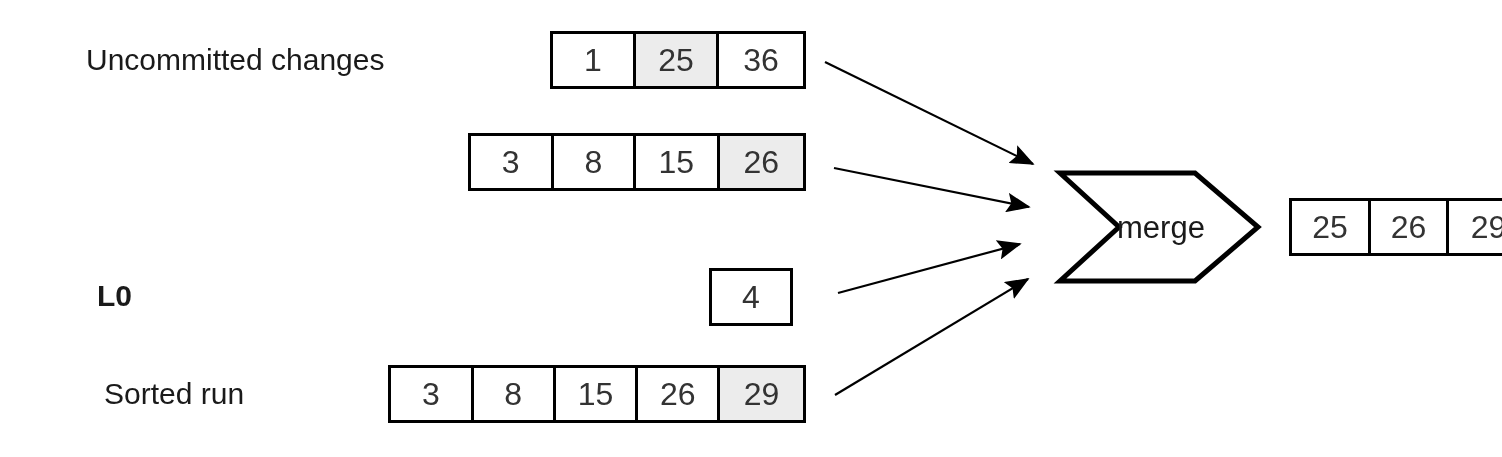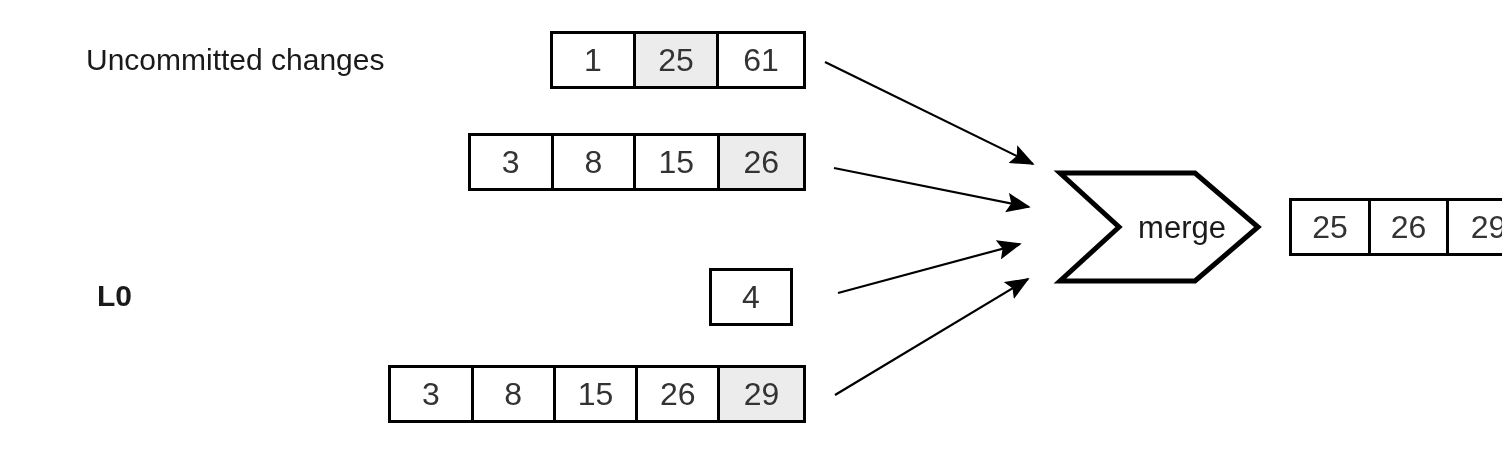--- a/index.html
+++ b/index.html
@@ -70,37 +70,38 @@
 </head>
 <body>
 
 <div id="canvas">
 
   <div class="row-label" style="left:38px; top:45px;">Uncommitted changes</div>
 
   <div class="array" style="left:502px; top:31px; width:256px; height:58px;">
     <div class="cell" style="width:85px;">1</div>
     <div class="cell hl" style="width:85px;">25</div>
-    <div class="cell" style="width:86px;">61</div>
+    <div class="cell" style="width:86px;">36</div>
   </div>
 
 
   <div class="array" style="left:420px; top:133px; width:338px; height:58px;">
     <div class="cell" style="width:84px;">3</div>
     <div class="cell" style="width:84px;">8</div>
     <div class="cell" style="width:85px;">15</div>
     <div class="cell hl" style="width:85px;">26</div>
   </div>
 
   <div class="row-label" style="left:49px; top:281px;font-weight:bold;">L0</div>
 
   <div class="array" style="left:661px; top:268px; width:84px; height:58px;">
     <div class="cell" style="width:84px;">4</div>
   </div>
 
+  <div class="row-label" style="left:56px; top:379px;">Sorted run</div>
 
   <div class="array" style="left:340px; top:365px; width:418px; height:58px;">
     <div class="cell" style="width:84px;">3</div>
     <div class="cell" style="width:83px;">8</div>
     <div class="cell" style="width:84px;">15</div>
     <div class="cell" style="width:83px;">26</div>
     <div class="cell hl" style="width:84px;">29</div>
   </div>
 
   <svg class="svg-layer" viewBox="0 0 1502 457">
@@ -111,21 +112,21 @@
     </defs>
 
     <line x1="777" y1="62" x2="985" y2="164" stroke="#000000" stroke-width="2.2" marker-end="url(#ah)"></line>
     <line x1="786" y1="168" x2="981" y2="207" stroke="#000000" stroke-width="2.2" marker-end="url(#ah)"></line>
     <line x1="790" y1="293" x2="972" y2="244" stroke="#000000" stroke-width="2.2" marker-end="url(#ah)"></line>
     <line x1="787" y1="395" x2="980" y2="279" stroke="#000000" stroke-width="2.2" marker-end="url(#ah)"></line>
 
     <polygon points="1012,173 1147,173 1210,227 1147,281 1012,281 1071,227" fill="#ffffff" stroke="#000000" stroke-width="5" stroke-linejoin="miter"></polygon>
   </svg>
 
-  <div class="merge-label" style="left:1069px; top:212px; width:130px; text-align:center;">merge</div>
+  <div class="merge-label" style="left:1069px; top:212px; width:130px; text-align:left;">merge</div>
 
   <div class="array" style="left:1241px; top:198px; width:242px; height:58px;">
     <div class="cell" style="width:81px;">25</div>
     <div class="cell" style="width:80px;">26</div>
     <div class="cell" style="width:81px;">29</div>
   </div>
 
 </div>
 
 </body></html>

